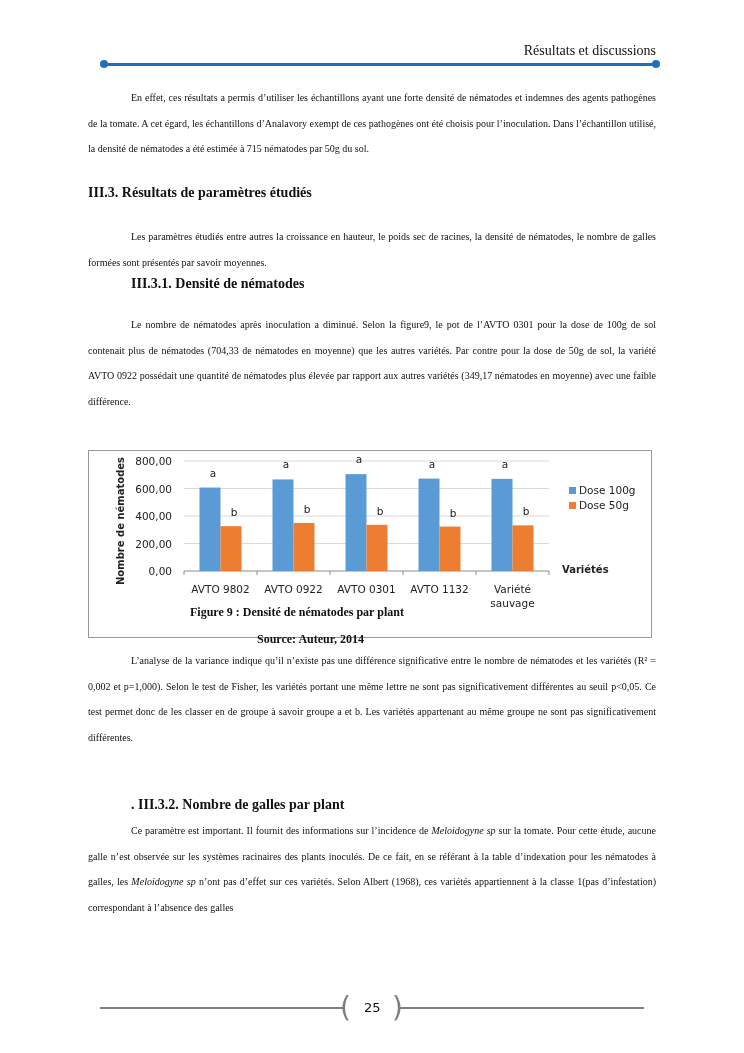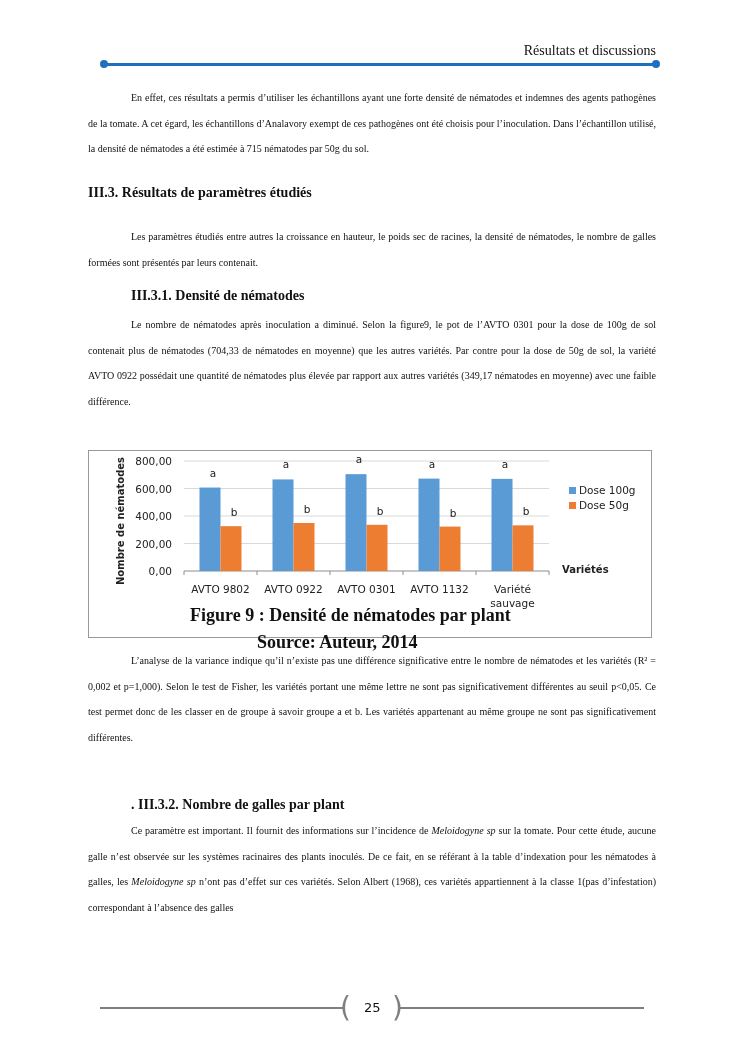--- a/index.html
+++ b/index.html
@@ -7,40 +7,40 @@
   .hdr-title{position:absolute;right:88px;top:43px;font-size:14px;text-align:right;}
   .hdr-line{position:absolute;left:104px;top:63px;width:552px;height:3px;background:#1f6fbf;}
   .dot{position:absolute;width:8px;height:8px;border-radius:50%;background:#1f6fbf;top:60px;}
   .dot.l{left:100px}.dot.r{left:652px}
   .p{position:absolute;left:88px;width:568px;font-size:10px;line-height:25.6px;text-align:justify;}
   .p .ind{display:inline-block;width:43px;}
   .h{position:absolute;font-weight:bold;font-size:14px;}
   .lastline{text-align-last:left;}
   .chart-frame{position:absolute;left:88px;top:450px;width:564px;height:188px;border:1px solid #999;box-sizing:border-box;}
   svg text{font-family:"DejaVu Sans",sans-serif;}
-  .cap{position:absolute;font-weight:bold;font-size:18px;font-family:"Liberation Serif",serif;}
+  .cap{position:absolute;font-weight:bold;font-size:12px;font-family:"Liberation Serif",serif;}
   .footer-line{position:absolute;top:1007px;height:2px;background:#7f7f7f;}
   .brace{position:absolute;top:994px;font-size:28px;color:#7f7f7f;font-family:"DejaVu Sans",sans-serif;line-height:28px;}
   .pg{position:absolute;top:1000px;left:364px;font-size:13px;font-family:"DejaVu Sans",sans-serif;}
   i{font-style:italic;}
 </style>
 </head>
 <body>
 
 <div class="hdr-title">Résultats et discussions</div>
 <div class="hdr-line"></div>
 <div class="dot l"></div>
 <div class="dot r"></div>
 
 <div class="p lastline" style="top:85px;"><span class="ind"></span><span>En effet, ces résultats a permis d’utiliser les échantillons ayant une forte densité de nématodes et indemnes des agents pathogènes de la tomate. A cet égard, les échantillons d’Analavory exempt de ces pathogènes ont été choisis pour l’inoculation. Dans l’échantillon utilisé, la densité de nématodes a été estimée à 715 nématodes par 50g du sol.</span></div>
 
 <div class="h" style="left:88px;top:185px;">III.3. Résultats de paramètres étudiés</div>
-<div class="p lastline" style="top:224px;"><span class="ind"></span><span>Les paramètres étudiés entre autres la croissance en hauteur, le poids sec de racines, la densité de nématodes, le nombre de galles formées sont présentés par leurs contenait.</span></div>
+<div class="p lastline" style="top:224px;"><span class="ind"></span><span>Les paramètres étudiés entre autres la croissance en hauteur, le poids sec de racines, la densité de nématodes, le nombre de galles formées sont présentés par savoir moyennes.</span></div>
 
-<div class="h" style="left:131px;top:288px;">III.3.1. Densité de nématodes</div>
+<div class="h" style="left:131px;top:276px;">III.3.1. Densité de nématodes</div>
 <div class="p lastline" style="top:312px;"><span class="ind"></span><span>Le nombre de nématodes après inoculation a diminué. Selon la figure9, le pot de l’AVTO 0301 pour la dose de 100g de sol contenait plus de nématodes (704,33 de nématodes en moyenne) que les autres variétés. Par contre pour la dose de 50g de sol, la variété AVTO 0922 possédait une quantité de nématodes plus élevée par rapport aux autres variétés (349,17 nématodes en moyenne) avec une faible différence.</span></div>
 
 <div class="chart-frame">
   <svg id="chart" width="562" height="186" style="position:absolute;left:0;top:0;">
       <line x1="95" x2="460" y1="120" y2="120" stroke="#8c8c8c" stroke-width="1"></line>
       <text x="83" y="124" font-size="10.5" text-anchor="end" fill="#222">0,00</text>
       <line x1="95" x2="460" y1="92.5" y2="92.5" stroke="#d9d9d9" stroke-width="1"></line>
       <text x="83" y="96.5" font-size="10.5" text-anchor="end" fill="#222">200,00</text>
       <line x1="95" x2="460" y1="65" y2="65" stroke="#d9d9d9" stroke-width="1"></line>
       <text x="83" y="69" font-size="10.5" text-anchor="end" fill="#222">400,00</text>

